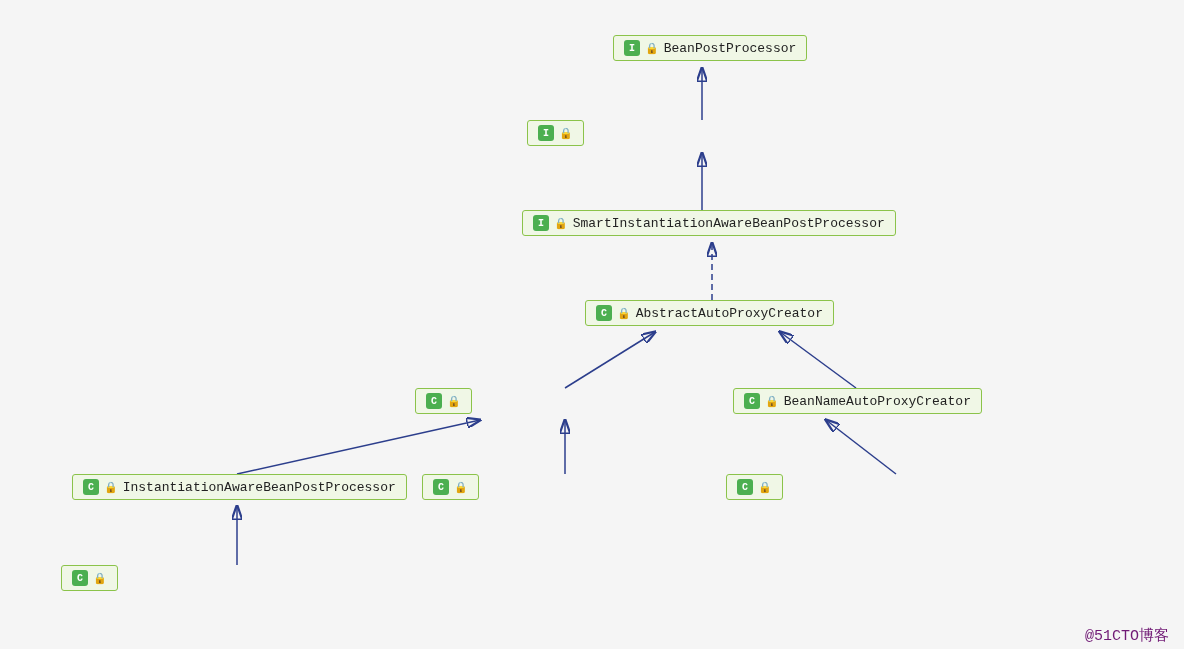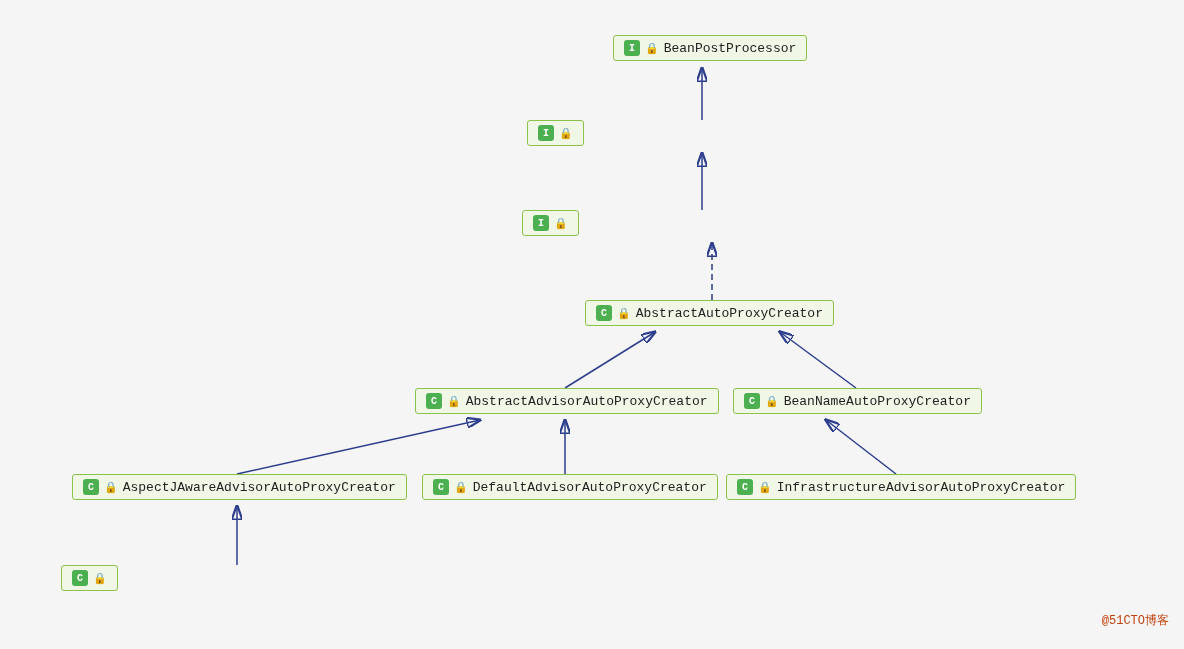--- a/index.html
+++ b/index.html
@@ -63,24 +63,24 @@
     }
     svg.arrows {
       position: absolute;
       top: 0; left: 0;
       width: 1184px;
       height: 649px;
       pointer-events: none;
     }
     .watermark {
       position: absolute;
-      bottom: 20px;
+      bottom: 4px;
       right: 15px;
-      font-size: 12px;
-      color: #c2410c;
+      font-size: 15px;
+      color: #701a75;
     }
   </style>
 </head>
 <body>
 
 <div class="diagram-container">
 
   <svg class="arrows">
     <defs>
 
@@ -119,56 +119,54 @@
   </div>
 
   <div class="node node-interface" style="left: 527px; top: 120px;">
     <span class="badge badge-i">I</span>
     <span class="lock-icon">🔒</span>
   </div>
 
   <div class="node node-interface" style="left: 522px; top: 210px;">
     <span class="badge badge-i">I</span>
     <span class="lock-icon">🔒</span>
+    <span>SmartInstantiationAwareBeanPostProcessor</span>
   </div>
 
   <div class="node node-class" style="left: 585px; top: 300px;">
     <span class="badge badge-c">C</span>
     <span class="lock-icon">🔒</span>
     <span>AbstractAutoProxyCreator</span>
   </div>
 
   <div class="node node-class" style="left: 415px; top: 388px;">
     <span class="badge badge-c">C</span>
     <span class="lock-icon">🔒</span>
-    <span>AbstractAdvisorAutoProxyCreator</span>
   </div>
 
   <div class="node node-class" style="left: 733px; top: 388px;">
     <span class="badge badge-c">C</span>
     <span class="lock-icon">🔒</span>
     <span>BeanNameAutoProxyCreator</span>
   </div>
 
   <div class="node node-class" style="left: 72px; top: 474px;">
     <span class="badge badge-c">C</span>
     <span class="lock-icon">🔒</span>
-    <span>AspectJAwareAdvisorAutoProxyCreator</span>
+    <span>InstantiationAwareBeanPostProcessor</span>
   </div>
 
   <div class="node node-class" style="left: 422px; top: 474px;">
     <span class="badge badge-c">C</span>
     <span class="lock-icon">🔒</span>
-    <span>DefaultAdvisorAutoProxyCreator</span>
   </div>
 
   <div class="node node-class" style="left: 726px; top: 474px;">
     <span class="badge badge-c">C</span>
     <span class="lock-icon">🔒</span>
-    <span>InfrastructureAdvisorAutoProxyCreator</span>
   </div>
 
   <div class="node node-class" style="left: 61px; top: 565px;">
     <span class="badge badge-c">C</span>
     <span class="lock-icon">🔒</span>
   </div>
 
   <div class="watermark">@51CTO博客</div>
 
 </div>

